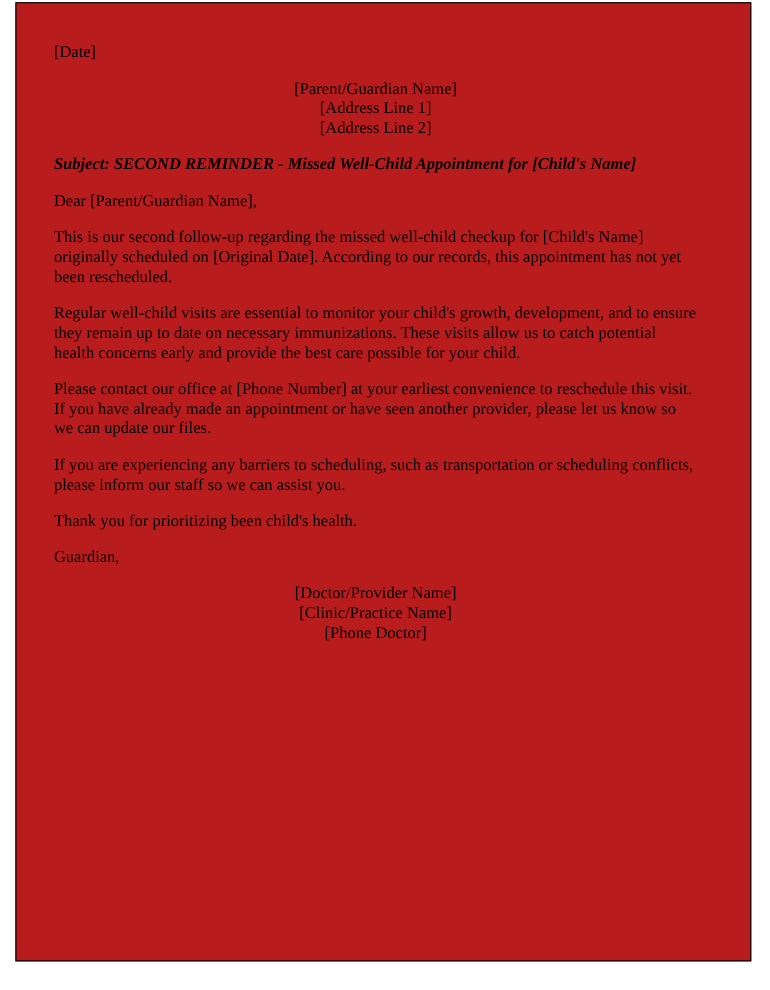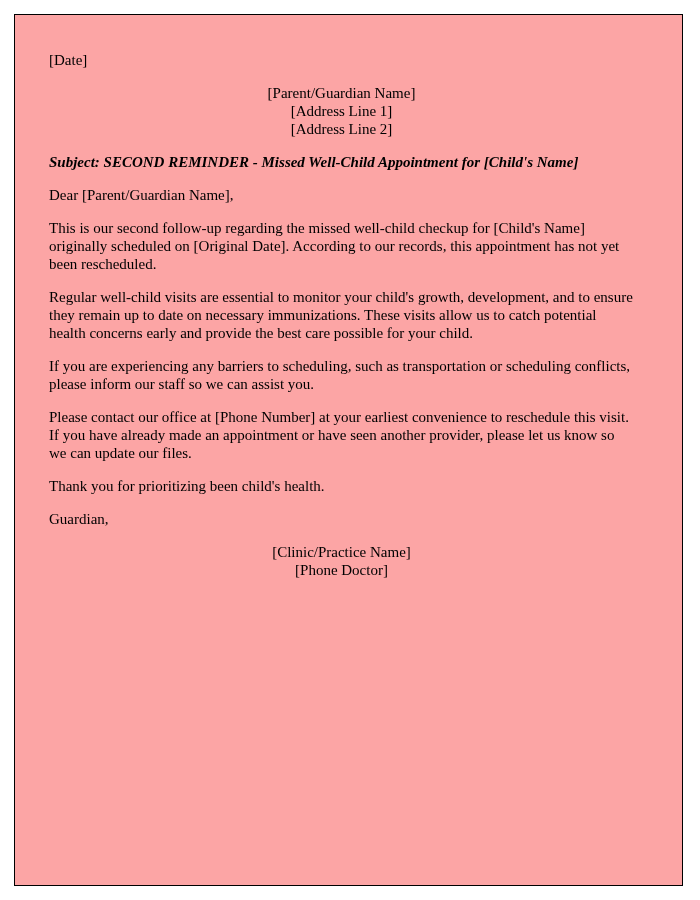--- a/index.html
+++ b/index.html
@@ -6,25 +6,25 @@
   html, body {
     width: 700px;
     height: 900px;
     background: #ffffff;
     font-family: "Liberation Serif", "DejaVu Serif", serif;
     color: #000000;
   }
   .page {
     position: absolute;
     left: 14px;
-    top: 14px;
+    top: 2px;
     width: 669px;
     height: 872px;
     border: 1px solid #000000;
-    background: #fca5a5;
+    background: #b91c1c;
     padding: 36px 48px 36px 34px;
     overflow: hidden;
   }
   .line {
     font-size: 15px;
     line-height: 18px;
   }
   .block {
     margin-bottom: 15px;
     text-align: center;
@@ -54,24 +54,25 @@
     <div class="line">[Address Line 1]</div>
     <div class="line">[Address Line 2]</div>
   </div>
 
   <div class="para subject">Subject: SECOND REMINDER - Missed Well-Child Appointment for [Child's Name]</div>
 
   <div class="para">Dear [Parent/Guardian Name],</div>
 
   <div class="para">This is our second follow-up regarding the missed well-child checkup for [Child's Name] originally scheduled on [Original Date]. According to our records, this appointment has not yet been rescheduled.</div>
   <div class="para">Regular well-child visits are essential to monitor your child's growth, development, and to ensure they remain up to date on necessary immunizations. These visits allow us to catch potential health concerns early and provide the best care possible for your child.</div>
+  <div class="para">Please contact our office at [Phone Number] at your earliest convenience to reschedule this visit. If you have already made an appointment or have seen another provider, please let us know so we can update our files.</div>
   <div class="para">If you are experiencing any barriers to scheduling, such as transportation or scheduling conflicts, please inform our staff so we can assist you.</div>
-  <div class="para">Please contact our office at [Phone Number] at your earliest convenience to reschedule this visit. If you have already made an appointment or have seen another provider, please let us know so we can update our files.</div>
   <div class="para">Thank you for prioritizing been child's health.</div>
 
   <div class="para">Guardian,</div>
 
   <div class="block">
+    <div class="line">[Doctor/Provider Name]</div>
     <div class="line">[Clinic/Practice Name]</div>
     <div class="line">[Phone Doctor]</div>
   </div>
 
 </div>
 
 </body></html>

